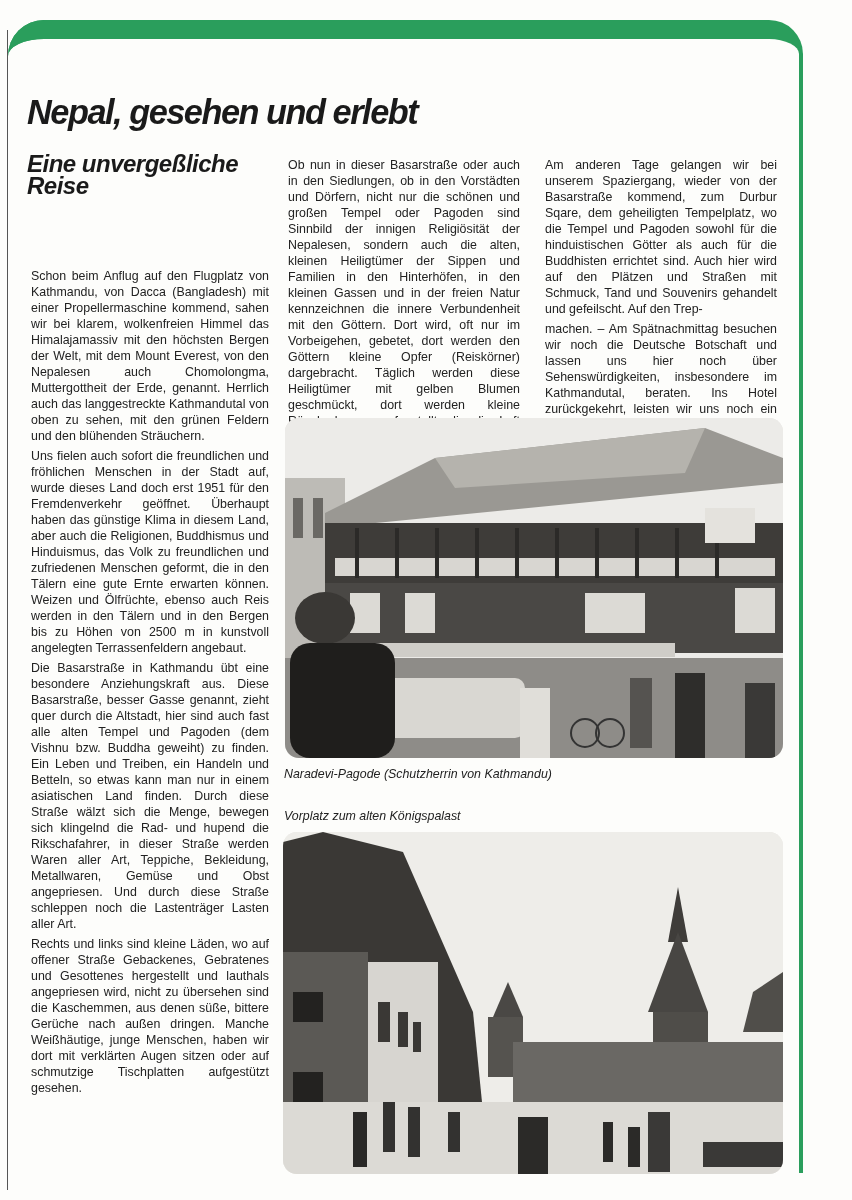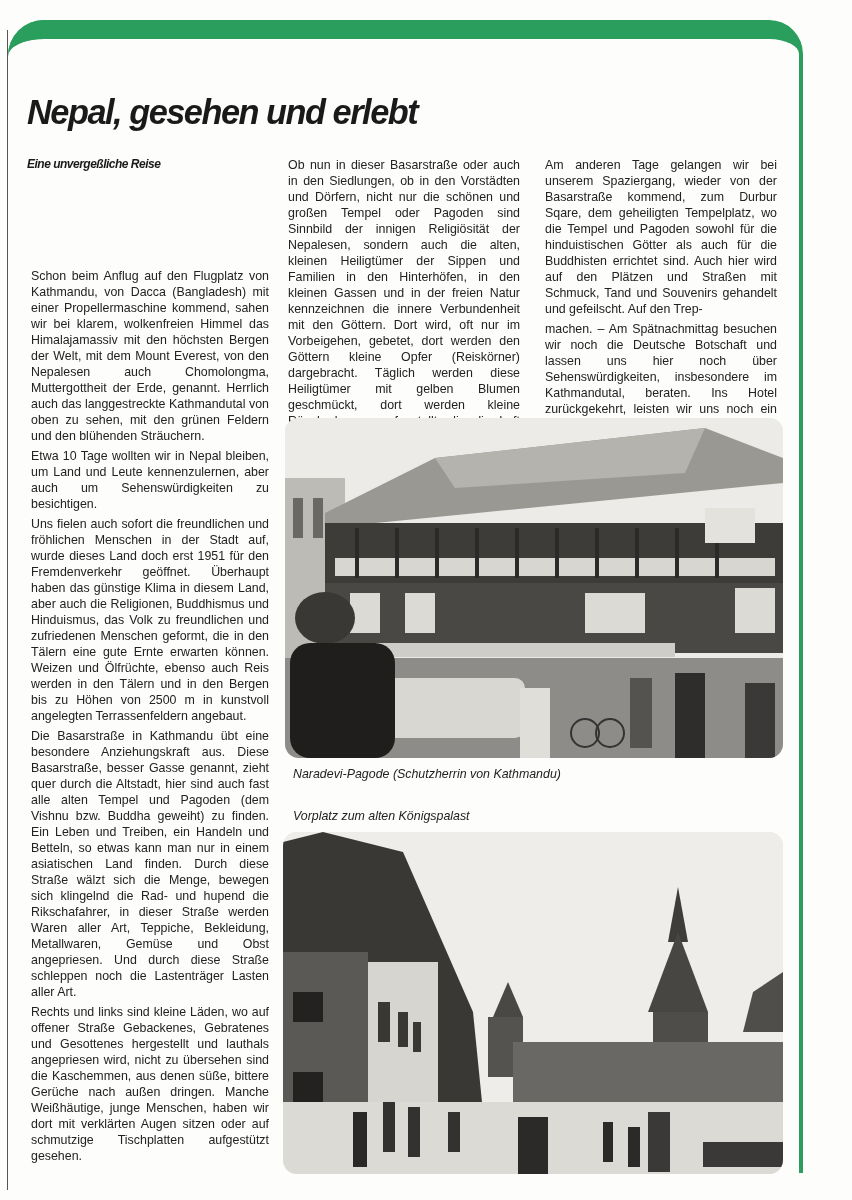--- a/index.html
+++ b/index.html
@@ -29,59 +29,58 @@
   }
   .headline {
     position: absolute; left: 27px; top: 92px;
     font-family: "Liberation Sans", sans-serif;
     font-weight: bold; font-style: italic; font-size: 35px;
     letter-spacing: -1.5px; color: #1a1a1a;
     transform: scaleX(0.98); transform-origin: left;
   }
   .subhead {
     position: absolute; left: 27px; top: 153px; width: 230px;
-    font-weight: bold; font-style: italic; font-size: 12px; line-height: 22px;
+    font-weight: bold; font-style: italic; font-size: 24px; line-height: 22px;
     letter-spacing: -0.5px; color: #1a1a1a;
   }
   .col {
     position: absolute; font-size: 12.4px; line-height: 16px; text-align: justify;
     hyphens: manual; color: #222;
   }
   .col p { margin: 4px; }
   .col1 { left: 27px; top: 264px; width: 246px; }
   .col2 { left: 284px; top: 153px; width: 240px; }
   .col3 { left: 541px; top: 153px; width: 240px; }
   .photo {
     position: absolute; border-radius: 14px; overflow: hidden;
   }
   .photo1 { left: 285px; top: 418px; width: 498px; height: 340px; background: #e6e4e0; }
   .photo2 { left: 283px; top: 832px; width: 500px; height: 342px; background: #eae8e4; }
   .caption {
-    position: absolute; font-style: italic; font-size: 12.4px; color: #222; margin-left: 9px;
+    position: absolute; font-style: italic; font-size: 12.4px; color: #222;
   }
   .cap1 { left: 284px; top: 767px; }
   .cap2 { left: 284px; top: 809px; }
   .page-number {
     position: absolute; left: 786px; top: 1220px; font-size: 14px; font-weight: bold; color: #222;
   }
   svg { display: block; }
 </style>
 </head>
 <body>
 
 <div class="left-rule"></div>
 <div class="green-frame"></div>
 <div class="green-left-cap"></div>
 
 <h1 class="headline" style="margin:0">Nepal, gesehen und erlebt</h1>
 <h2 class="subhead" style="margin:0">Eine unvergeßliche Reise</h2>
 
 <div class="col col1">
   <p>Schon beim Anflug auf den Flugplatz von Kathmandu, von Dacca (Bangladesh) mit einer Propellermaschine kommend, sahen wir bei klarem, wolkenfreien Himmel das Himalajamassiv mit den höchsten Bergen der Welt, mit dem Mount Everest, von den Nepalesen auch Chomolongma, Muttergottheit der Erde, genannt. Herrlich auch das langgestreckte Kathmandutal von oben zu sehen, mit den grünen Feldern und den blühenden Sträuchern.</p>
-  <p>Etwa 10 Tage wollten wir in Nepal bleiben, um Land und Leute kennenzulernen, aber auch um Sehenswürdigkeiten zu besichtigen.</p>
   <p>Uns fielen auch sofort die freundlichen und fröhlichen Menschen in der Stadt auf, wurde dieses Land doch erst 1951 für den Fremdenverkehr geöffnet. Überhaupt haben das günstige Klima in diesem Land, aber auch die Religionen, Buddhismus und Hinduismus, das Volk zu freundlichen und zufriedenen Menschen geformt, die in den Tälern eine gute Ernte erwarten können. Weizen und Ölfrüchte, ebenso auch Reis werden in den Tälern und in den Bergen bis zu Höhen von 2500 m in kunstvoll angelegten Terrassenfeldern angebaut.</p>
   <p>Die Basarstraße in Kathmandu übt eine besondere Anziehungskraft aus. Diese Basarstraße, besser Gasse genannt, zieht quer durch die Altstadt, hier sind auch fast alle alten Tempel und Pagoden (dem Vishnu bzw. Buddha geweiht) zu finden. Ein Leben und Treiben, ein Handeln und Betteln, so etwas kann man nur in einem asiatischen Land finden. Durch diese Straße wälzt sich die Menge, bewegen sich klingelnd die Rad- und hupend die Rikschafahrer, in dieser Straße werden Waren aller Art, Teppiche, Bekleidung, Metallwaren, Gemüse und Obst angepriesen. Und durch diese Straße schleppen noch die Lastenträger Lasten aller Art.</p>
   <p>Rechts und links sind kleine Läden, wo auf offener Straße Gebackenes, Gebratenes und Gesottenes hergestellt und lauthals angepriesen wird, nicht zu übersehen sind die Kaschemmen, aus denen süße, bittere Gerüche nach außen dringen. Manche Weißhäutige, junge Menschen, haben wir dort mit verklärten Augen sitzen oder auf schmutzige Tischplatten aufgestützt gesehen.</p>
 </div>
 
 <div class="col col2">
   <p>Ob nun in dieser Basarstraße oder auch in den Siedlungen, ob in den Vorstädten und Dörfern, nicht nur die schönen und großen Tempel oder Pagoden sind Sinnbild der innigen Religiösität der Nepalesen, sondern auch die alten, kleinen Heiligtümer der Sippen und Familien in den Hinterhöfen, in den kleinen Gassen und in der freien Natur kennzeichnen die innere Verbundenheit mit den Göttern. Dort wird, oft nur im Vorbeigehen, gebetet, dort werden den Göttern kleine Opfer (Reiskörner) dargebracht. Täglich werden diese Heiligtümer mit gelben Blumen geschmückt, dort werden kleine Räucherkerzen aufgestellt, die die Luft von dem süßlichen Geruch schwer</p>
 </div>
 
 <div class="col col3">

